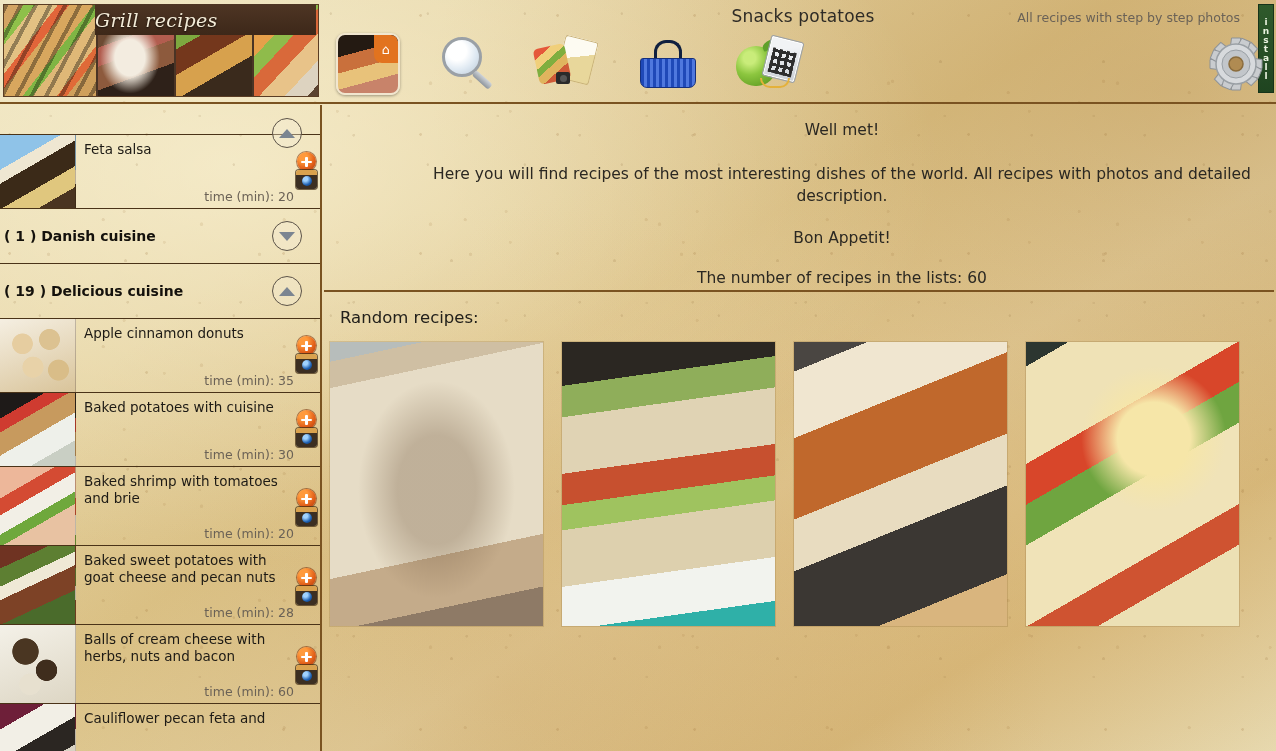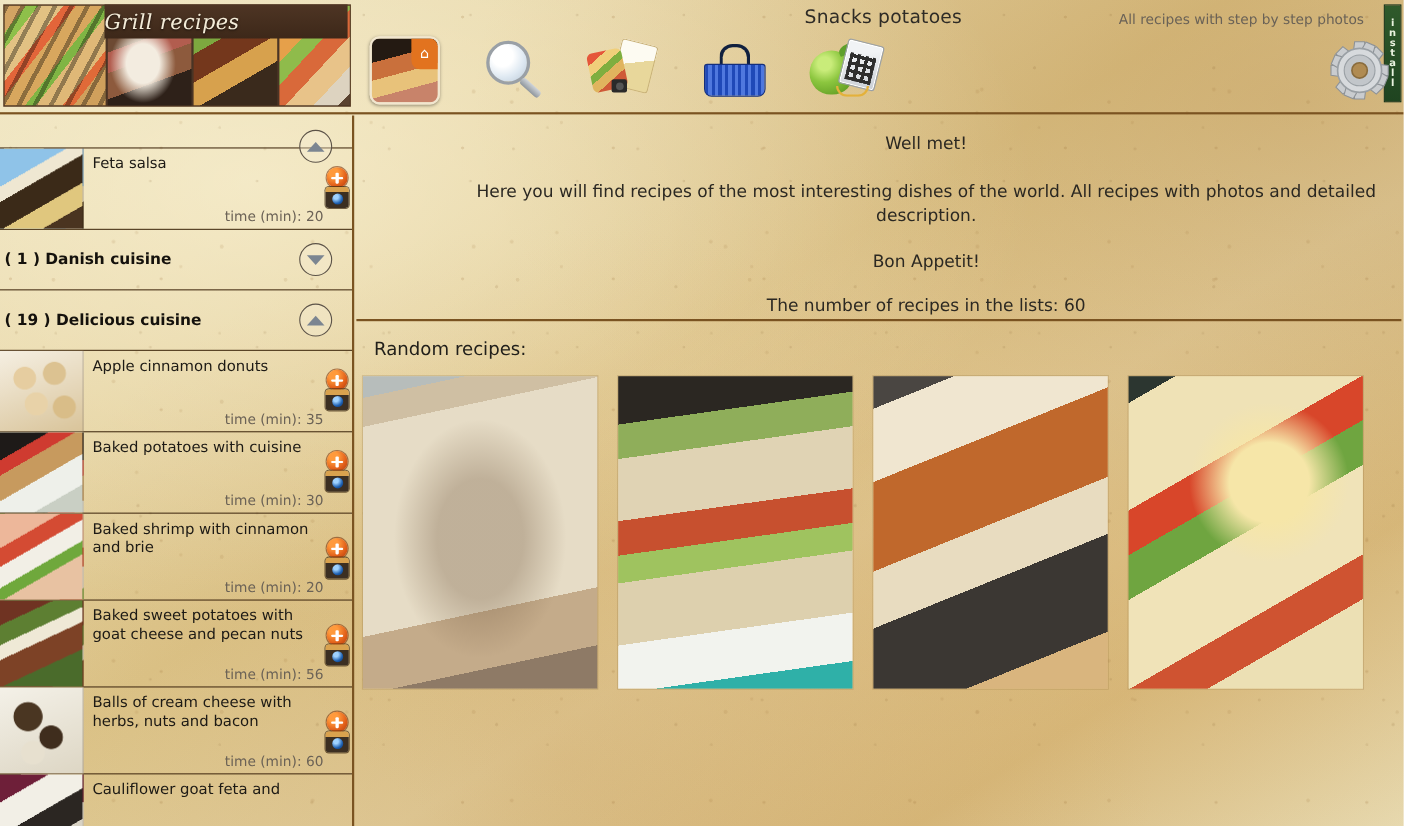--- a/index.html
+++ b/index.html
@@ -377,34 +377,34 @@
       <div class="sb-actions">
         <div class="plus-btn"></div>
         <div class="cam-btn"></div>
       </div>
     </div>
   </div>
 
   <div class="sb-row recipe tall">
     <div class="thumb t-shrimp"></div>
     <div class="sb-body">
-      <div class="sb-name">Baked shrimp with cinnamon and brie</div>
+      <div class="sb-name">Baked shrimp with tomatoes and brie</div>
       <div class="sb-time">time (min): 20</div>
       <div class="sb-actions">
         <div class="plus-btn"></div>
         <div class="cam-btn"></div>
       </div>
     </div>
   </div>
 
   <div class="sb-row recipe tall">
     <div class="thumb t-sweet"></div>
     <div class="sb-body">
       <div class="sb-name">Baked sweet potatoes with goat cheese and pecan nuts</div>
-      <div class="sb-time">time (min): 56</div>
+      <div class="sb-time">time (min): 28</div>
       <div class="sb-actions">
         <div class="plus-btn"></div>
         <div class="cam-btn"></div>
       </div>
     </div>
   </div>
 
   <div class="sb-row recipe tall">
     <div class="thumb t-balls"></div>
     <div class="sb-body">
@@ -413,21 +413,21 @@
       <div class="sb-actions">
         <div class="plus-btn"></div>
         <div class="cam-btn"></div>
       </div>
     </div>
   </div>
 
   <div class="sb-row recipe">
     <div class="thumb t-cauli"></div>
     <div class="sb-body">
-      <div class="sb-name">Cauliflower goat feta and</div>
+      <div class="sb-name">Cauliflower pecan feta and</div>
     </div>
   </div>
 
 </div>
 <div id="sidebar-divider"></div>
 
 <div id="main">
   <div id="welcome">
     <div id="welcome-title">Well met!</div>
     <div id="welcome-body">Here you will find recipes of the most interesting dishes of the world. All recipes with photos and detailed description.</div>

